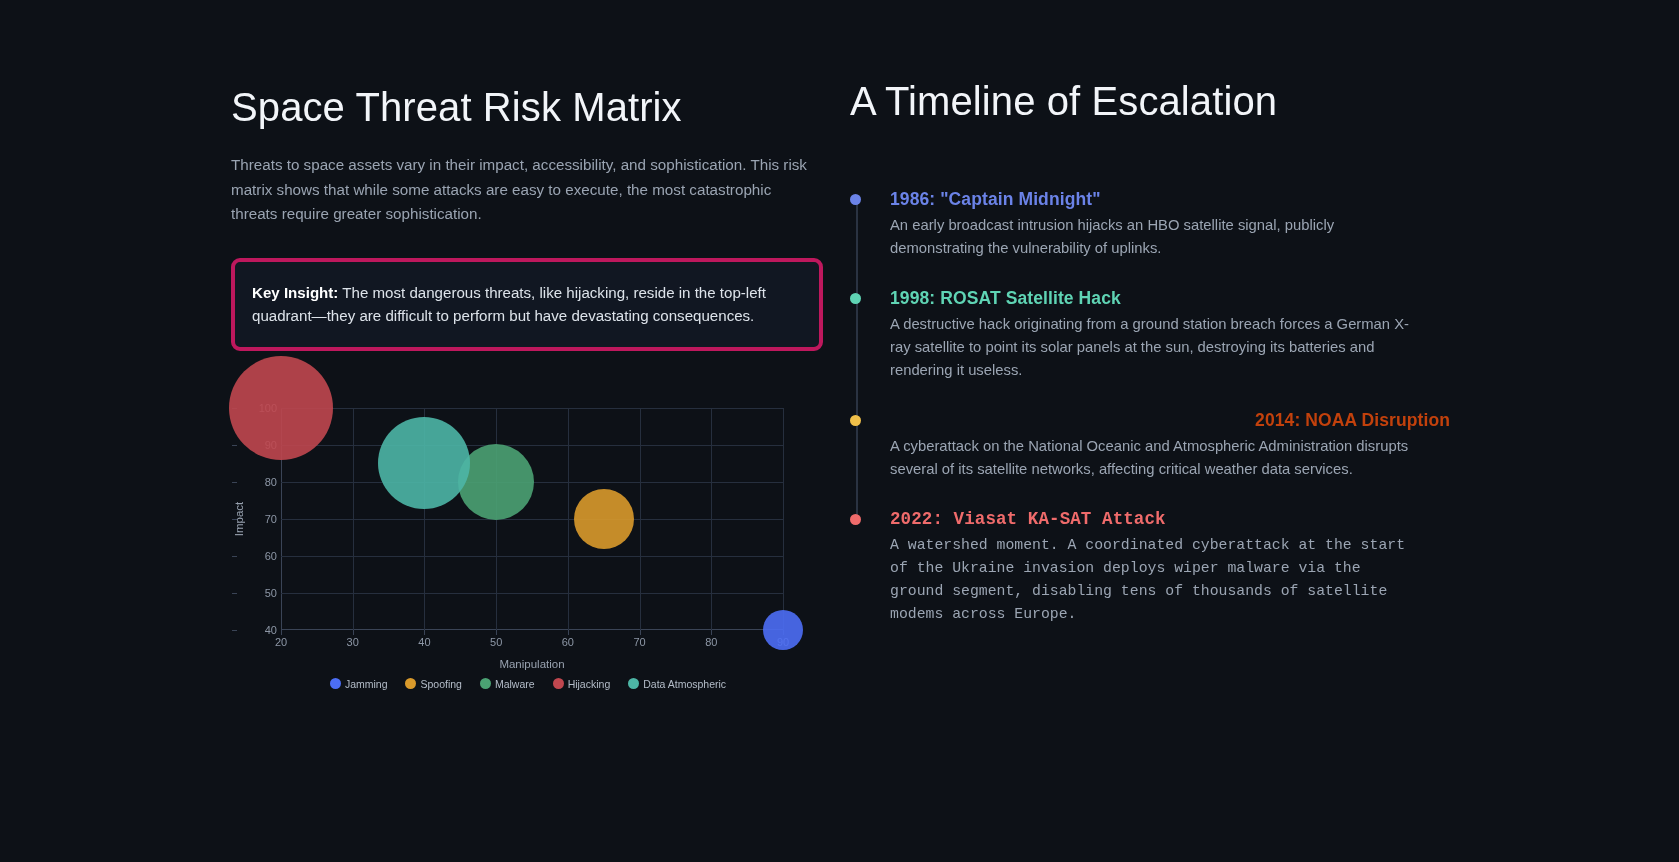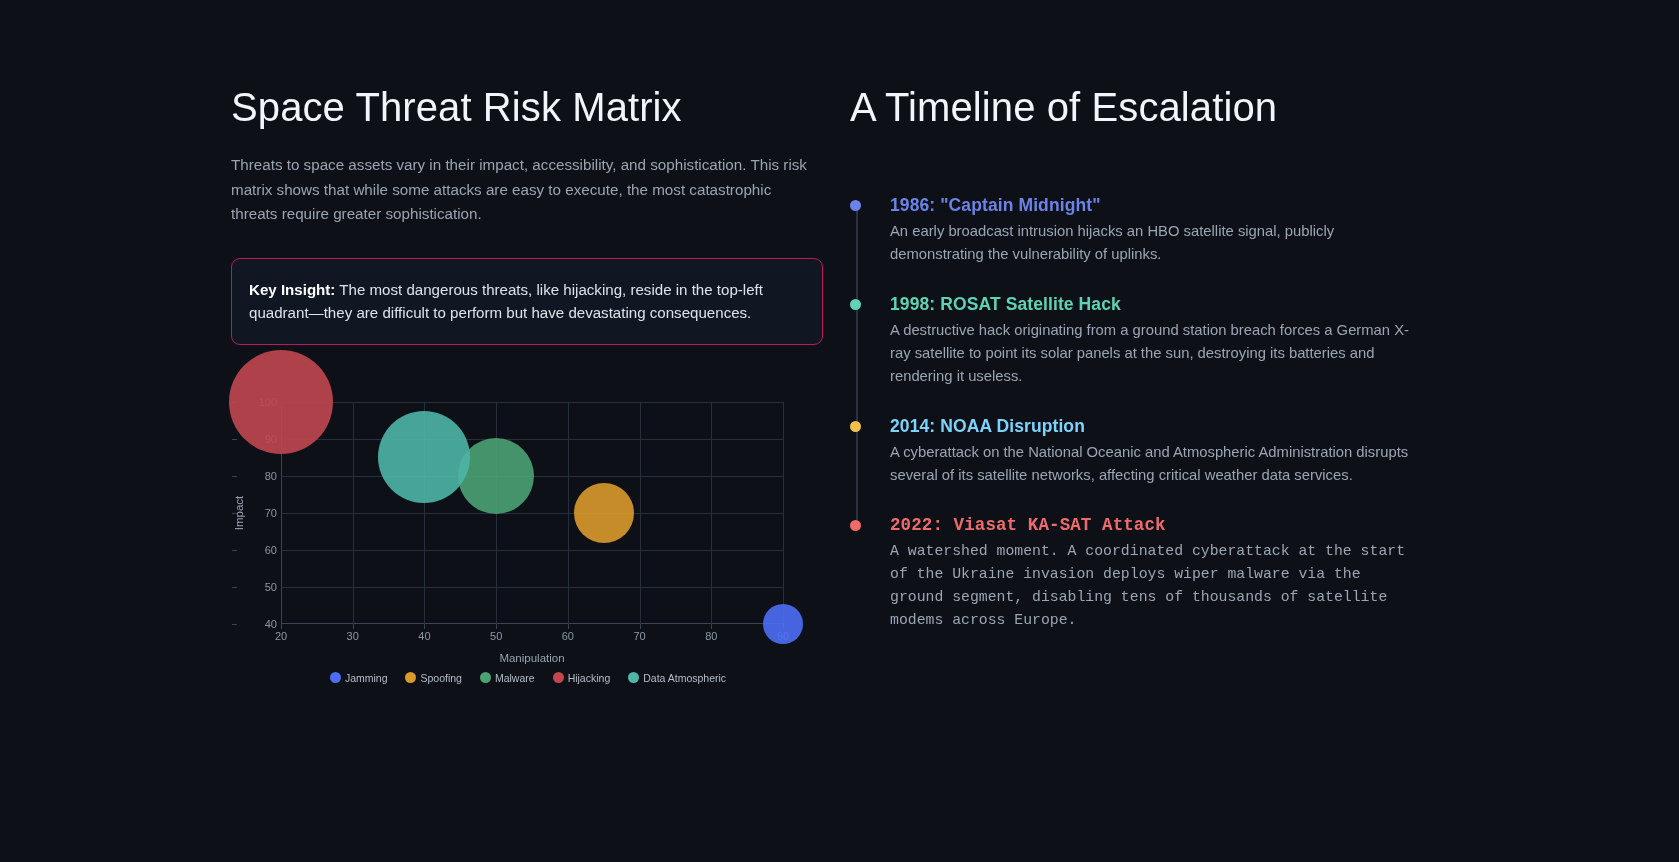--- a/index.html
+++ b/index.html
@@ -36,21 +36,21 @@
     margin-top: 23px;
     font-size: 15.2px;
     line-height: 24.5px;
     color: #9aa4b2;
     max-width: 585px;
   }
 
   .insight-box {
     margin-top: 31px;
     width: 592px;
-    border: 1px solid #be185d;
+    border: 4px solid #be185d;
     border-radius: 9px;
     background: #111722;
     padding: 19px 17px 19px 17px;
   }
   .insight-text {
     font-size: 15.1px;
     line-height: 23.5px;
     color: #dde3ea;
   }
   .insight-text b { color: #ffffff; font-weight: 700; }
@@ -163,21 +163,21 @@
   .legend-label {
     font-size: 10.5px;
     color: #b4bdc9;
     white-space: nowrap;
   }
 
   
   .right-col {
     position: absolute;
     left: 850px;
-    top: 84px;
+    top: 78px;
     width: 600px;
   }
   .timeline {
     position: relative;
     margin-top: 63px;
     padding-left: 40px;
   }
   .timeline-rail {
     position: absolute;
     left: 6px;
@@ -318,21 +318,21 @@
           <div class="tl-year" style="color: rgb(107, 131, 232);">1986: "Captain Midnight"</div>
           <div class="tl-desc">An early broadcast intrusion hijacks an HBO satellite signal, publicly demonstrating the vulnerability of uplinks.</div>
         </div>
         <div class="tl-item">
           <span class="tl-dot" style="background: rgb(95, 212, 180);"></span>
           <div class="tl-year" style="color: rgb(95, 212, 180);">1998: ROSAT Satellite Hack</div>
           <div class="tl-desc">A destructive hack originating from a ground station breach forces a German X-ray satellite to point its solar panels at the sun, destroying its batteries and rendering it useless.</div>
         </div>
         <div class="tl-item">
           <span class="tl-dot" style="background: rgb(240, 192, 74);"></span>
-          <div class="tl-year" style="color: #7dd3fc;">2014: NOAA Disruption</div>
+          <div class="tl-year" style="color: #c2410c; text-align: right;">2014: NOAA Disruption</div>
           <div class="tl-desc">A cyberattack on the National Oceanic and Atmospheric Administration disrupts several of its satellite networks, affecting critical weather data services.</div>
         </div>
         <div class="tl-item">
           <span class="tl-dot" style="background: rgb(239, 107, 107);"></span>
           <div class="tl-year" style="color: rgb(239, 107, 107);">2022: Viasat KA-SAT Attack</div>
           <div class="tl-desc">A watershed moment. A coordinated cyberattack at the start of the Ukraine invasion deploys wiper malware via the ground segment, disabling tens of thousands of satellite modems across Europe.</div>
         </div>
       </div>
   </div>
 

